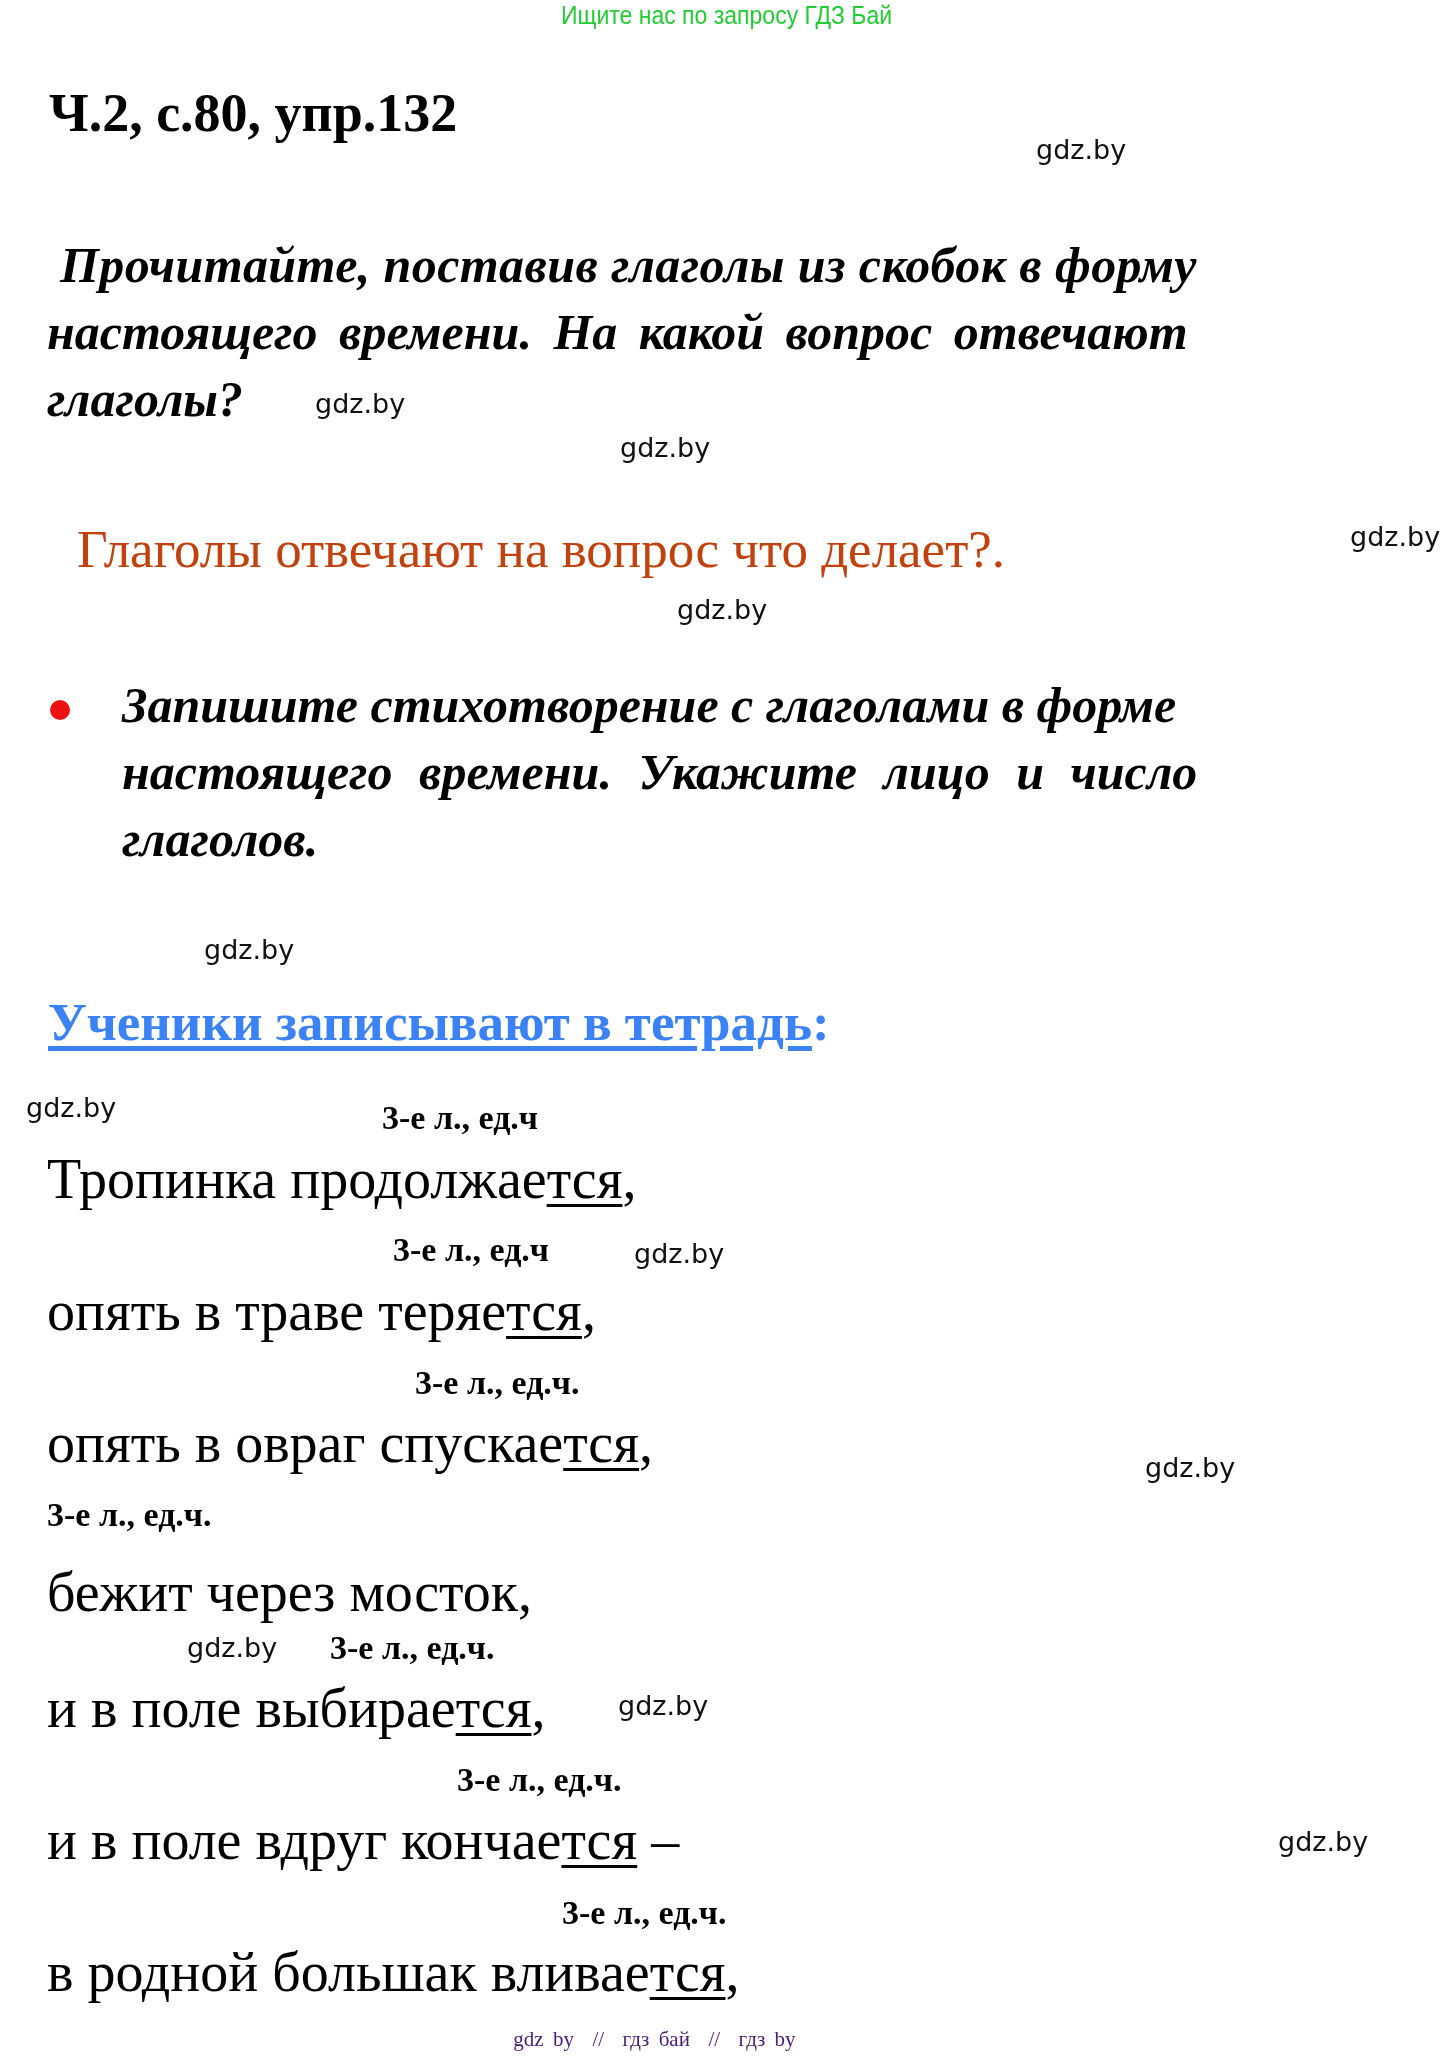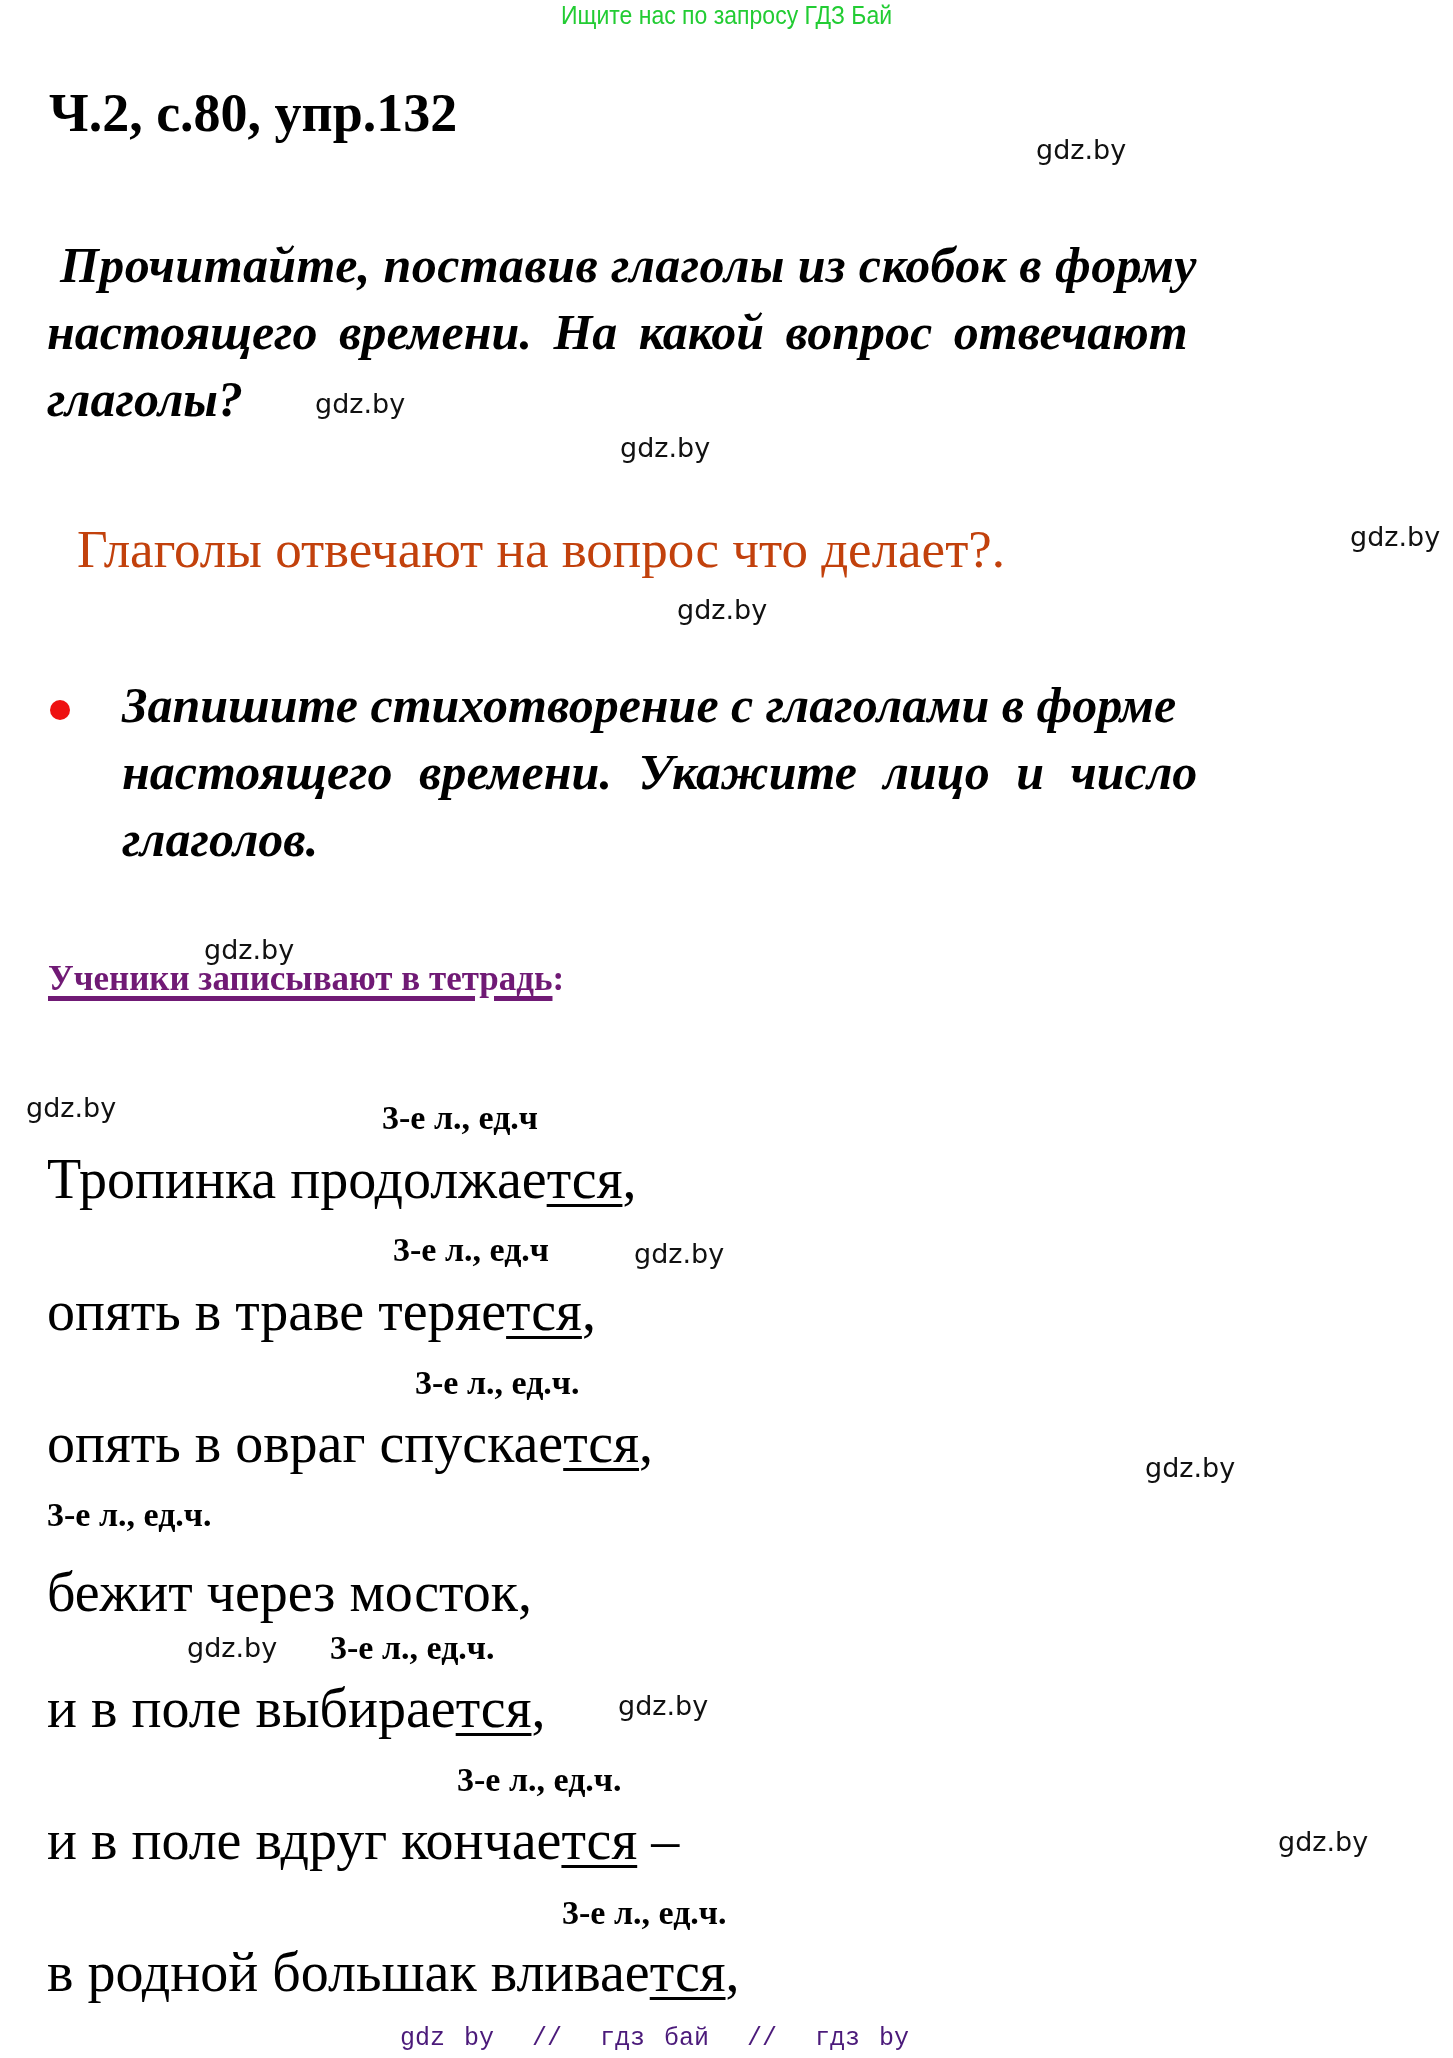--- a/index.html
+++ b/index.html
@@ -4,27 +4,27 @@
 <style>
   html, body { margin: 0; padding: 0; background: #ffffff; }
   body { width: 1453px; height: 2058px; position: relative; overflow: hidden; }
   .abs { position: absolute; white-space: nowrap; }
   .promo { left: 0; width: 1453px; top: 0px; text-align: center; font-family: "Liberation Sans", sans-serif; font-size: 25px; line-height: 30px; color: #22cc33; transform: scaleX(0.92); transform-origin: center; }
   .title { left: 49px; top: 82px; font-family: "Liberation Serif", serif; font-weight: bold; font-size: 54px; line-height: 62px; color: #000; }
   .task { font-family: "Liberation Serif", serif; font-weight: bold; font-style: italic; font-size: 50px; color: #000; }
   .task-line { position: absolute; white-space: nowrap; line-height: 60px; }
   .answer { left: 77px; top: 518px; font-family: Liberation Serif, serif; font-size: 53px; line-height: 62px; color: #c2410c; }
   .bullet { left: 50px; top: 700px; width: 20px; height: 20px; border-radius: 50%; background: #ee1111; }
-  .heading { left: 48px; top: 948px; font-family: "Liberation Serif", serif; font-weight: bold; font-size: 35px; line-height: 62px; color: #701a75; }
+  .heading { left: 48px; top: 991px; font-family: "Liberation Serif", serif; font-weight: bold; font-size: 53px; line-height: 62px; color: #3b82f6; }
   .heading .u { text-decoration: underline; text-decoration-thickness: 5px; text-underline-offset: 6px; }
   .annot { font-family: "Liberation Serif", serif; font-weight: bold; font-size: 34px; line-height: 40px; color: #000; }
   .poem { left: 47px; font-family: "Liberation Serif", serif; font-size: 56px; line-height: 64px; color: #000; }
   .poem .end { text-decoration: underline; text-decoration-thickness: 3px; text-underline-offset: 6px; }
   .wm { font-family: "DejaVu Sans", sans-serif; font-size: 27px; line-height: 32px; color: #111; }
-  .footer { left: 0; width: 1309px; top: 2024px; text-align: center; font-family: Liberation Mono, monospace; font-size: 25px; line-height: 30px; color: #4b1a7a; word-spacing: 4px; }
+  .footer { left: 0; width: 1309px; top: 2024px; text-align: center; font-family: Liberation Serif, serif; font-size: 21px; line-height: 30px; color: #4b1a7a; word-spacing: 4px; }
 </style>
 </head>
 <body>
 
 <div class="abs promo">Ищите нас по запросу ГДЗ Бай</div>
 
 <div class="abs title">Ч.2, с.80, упр.132</div>
 
 <div class="task">
   <div class="task-line" style="left:47px; top:235px; letter-spacing:0.4px;margin-left:13px;">Прочитайте, поставив глаголы из скобок в форму</div>

